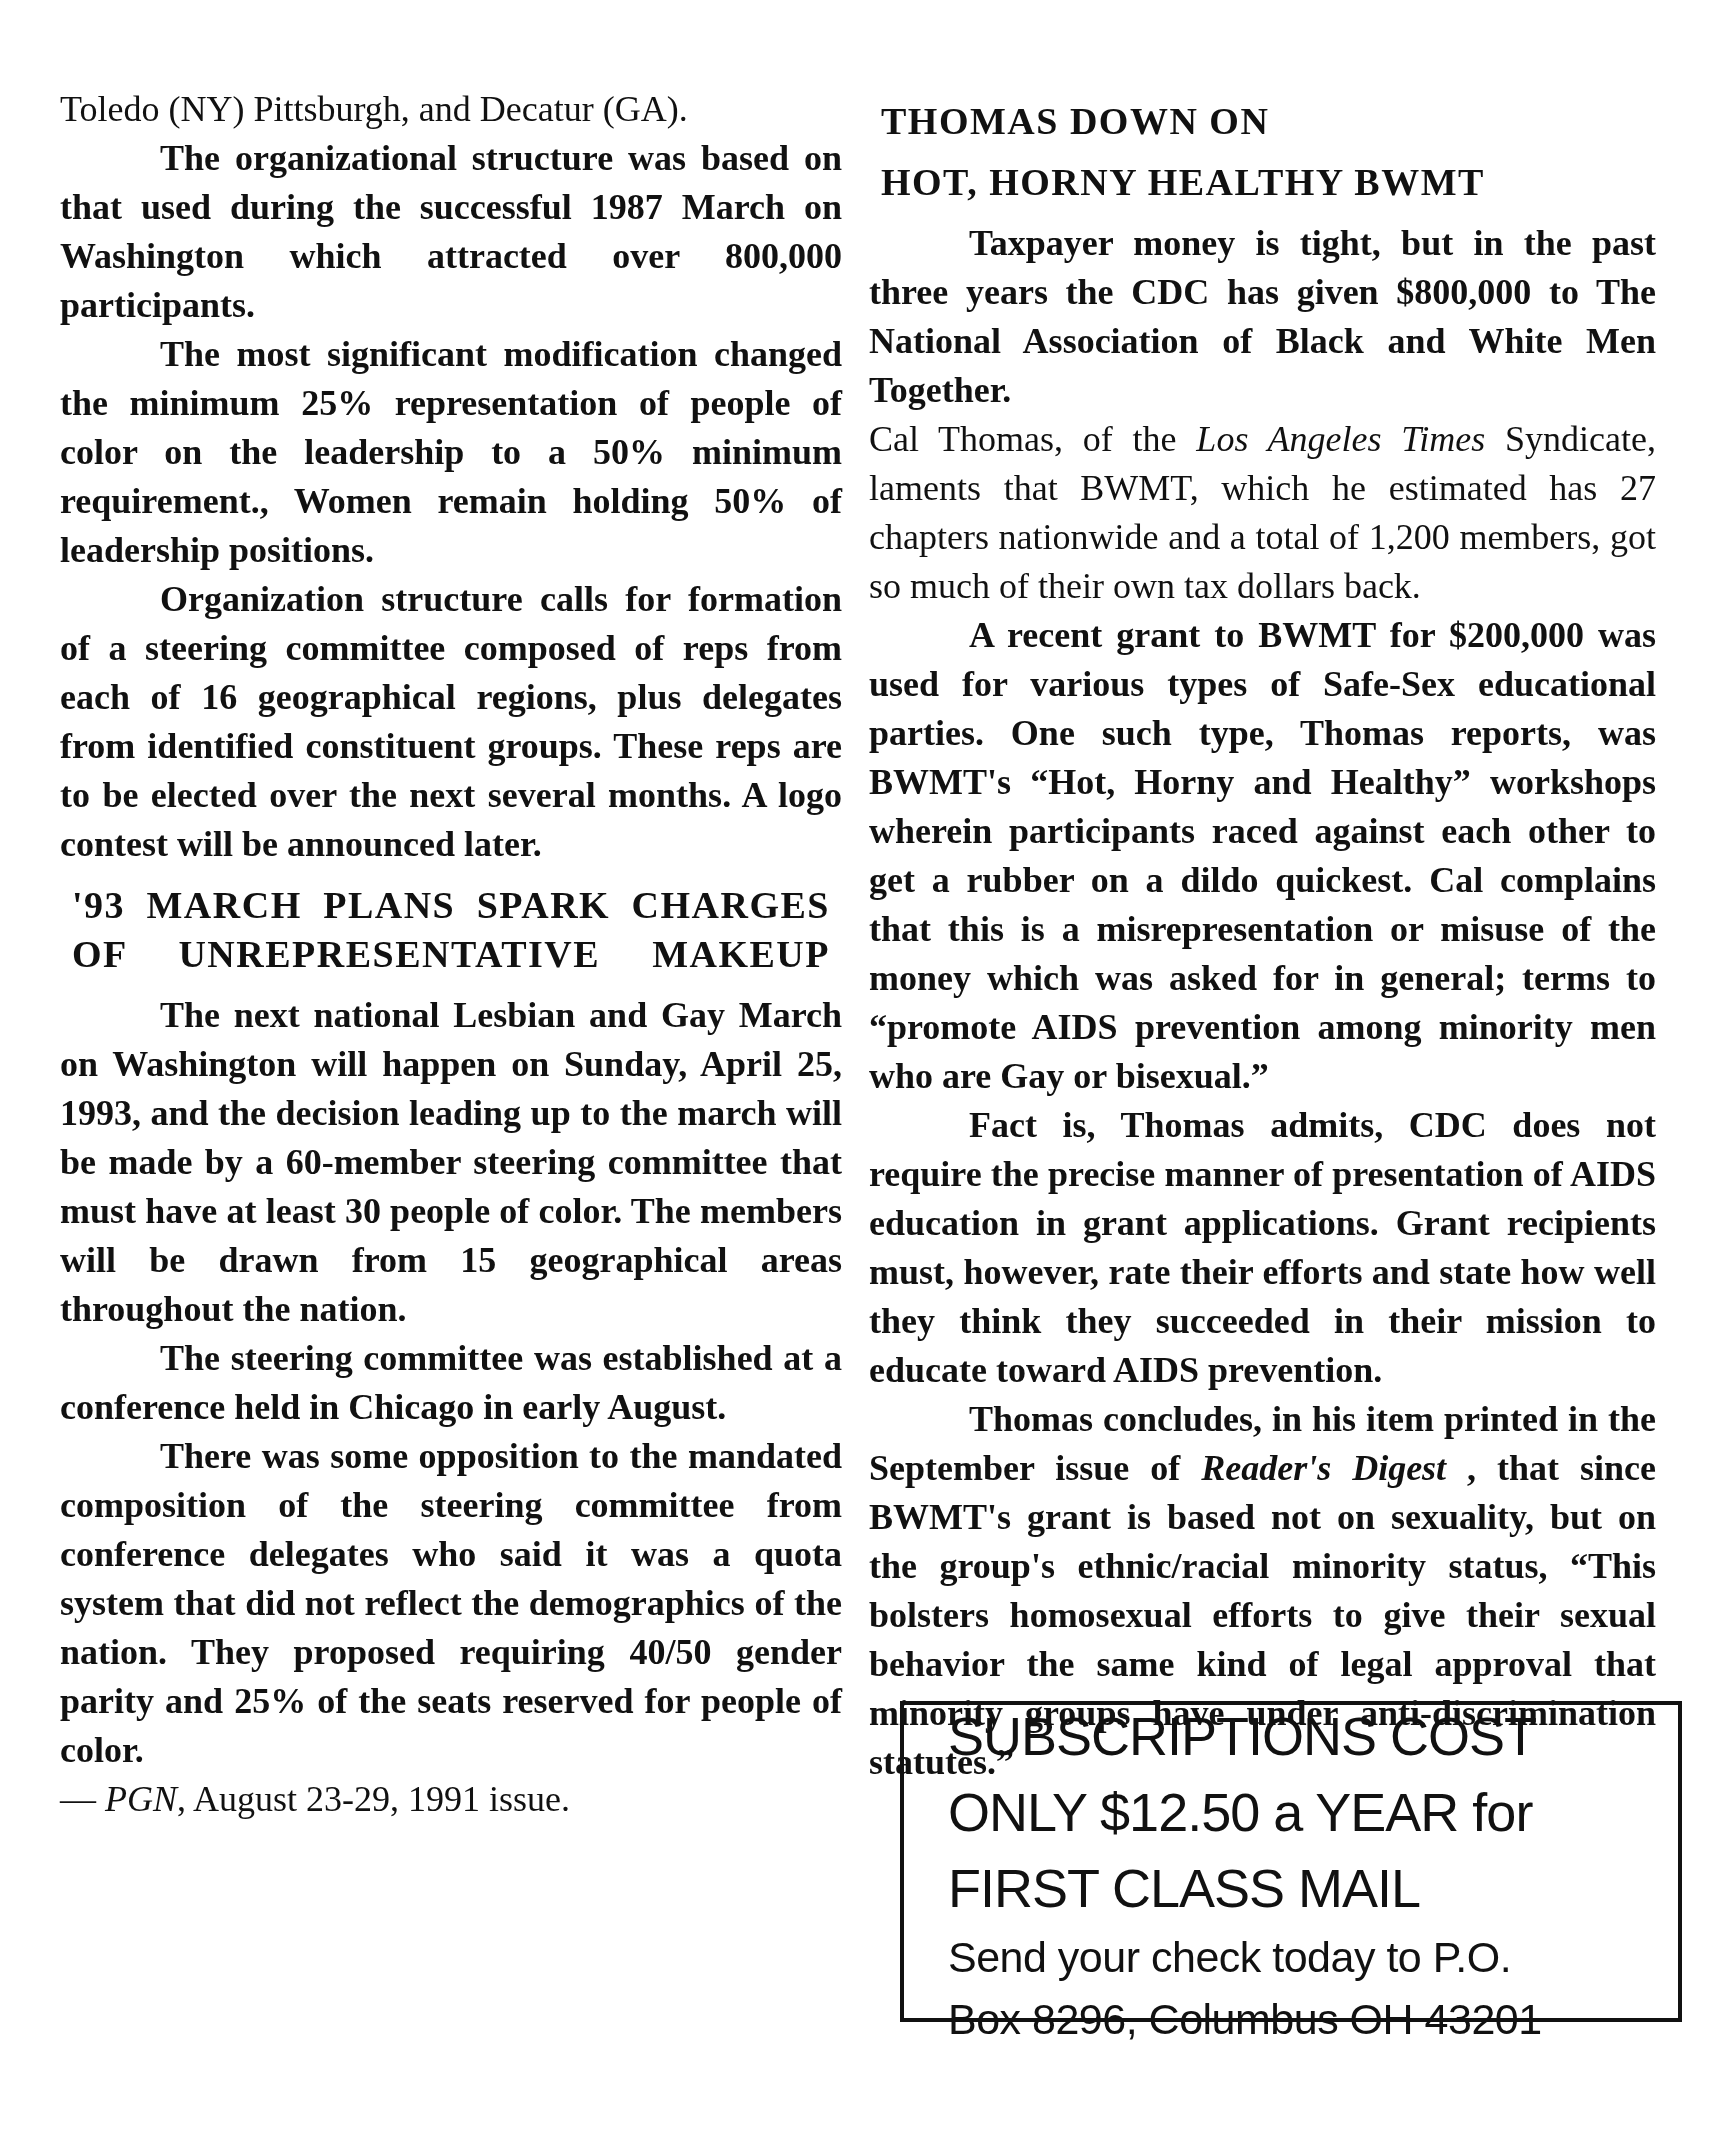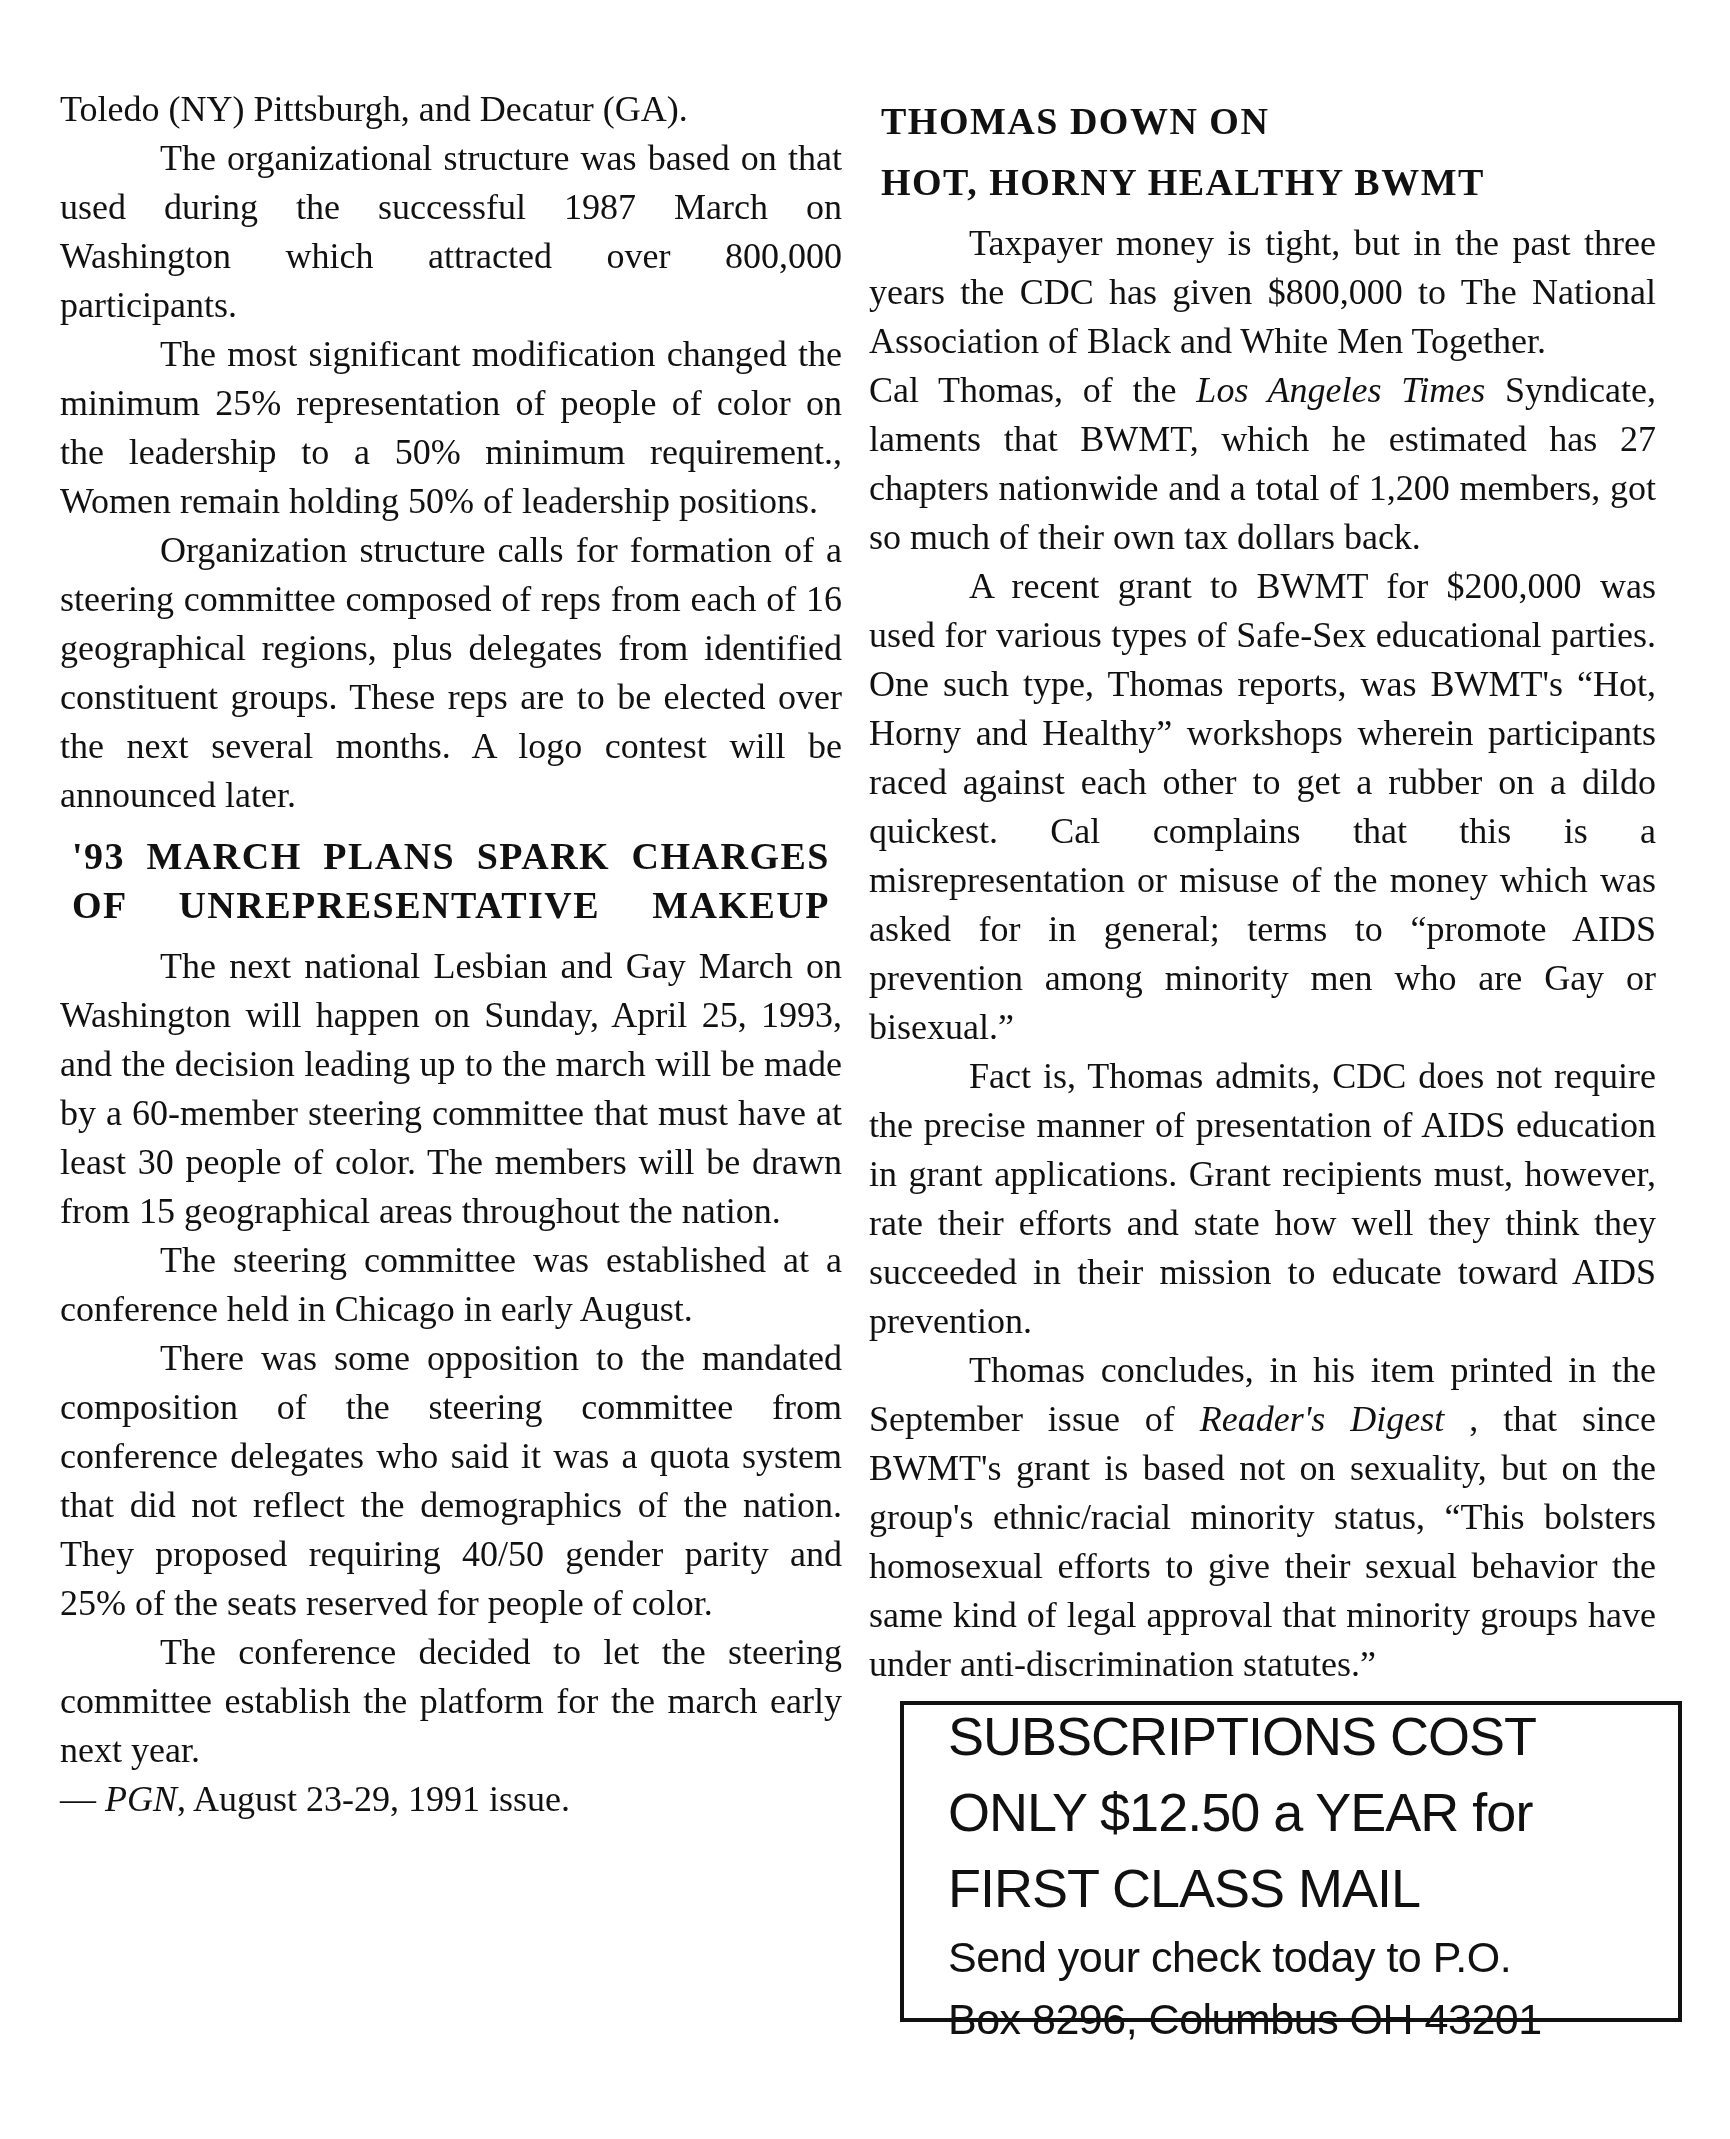--- a/index.html
+++ b/index.html
@@ -9,21 +9,21 @@
     font-family: "Liberation Serif", "DejaVu Serif", serif;
   }
   .col {
     position: absolute; top: 85px;
     font-size: 36px; line-height: 49px;
     text-align: justify;
   }
   .col-left { left: 60px; width: 782px; }
   .col-right { left: 869px; width: 787px; }
   .p { margin: 0; }
-  .indent { text-indent: 100px; }
+  .indent { text-indent: 100px; font-weight: bold; }
   .headline {
     margin: 12px; font-weight: bold; letter-spacing: 1.5px;
     font-size: 38px; line-height: 49px; text-align: left;
   }
   .headline-left { text-align: justify; text-align-last: justify; }
   .ital { font-style: italic; }
   .sig { text-align: left; text-indent: 0; }
   .subscribe-box {
     position: absolute; left: 900px; top: 1701px;
     width: 782px; height: 321px;
@@ -40,21 +40,20 @@
 
 <div class="col col-left">
   <p class="p">Toledo (NY) Pittsburgh, and Decatur (GA).</p>
   <p class="p indent">The organizational structure was based on that used during the successful 1987 March on Washington which attracted over 800,000 participants.</p>
   <p class="p indent">The most significant modification changed the minimum 25% representation of people of color on the leadership to a 50% minimum requirement., Women remain holding 50% of leadership positions.</p>
   <p class="p indent">Organization structure calls for formation of a steering committee composed of reps from each of 16 geographical regions, plus delegates from identified constituent groups. These reps are to be elected over the next several months. A logo contest will be announced later.</p>
   <h2 class="headline headline-left">'93 MARCH PLANS SPARK CHARGES OF UNREPRESENTATIVE MAKEUP</h2>
   <p class="p indent">The next national Lesbian and Gay March on Washington will happen on Sunday, April 25, 1993, and the decision leading up to the march will be made by a 60-member steering committee that must have at least 30 people of color. The members will be drawn from 15 geographical areas throughout the nation.</p>
   <p class="p indent">The steering committee was established at a conference held in Chicago in early August.</p>
   <p class="p indent">There was some opposition to the mandated composition of the steering committee from conference delegates who said it was a quota system that did not reflect the demographics of the nation. They proposed requiring 40/50 gender parity and 25% of the seats reserved for people of color.</p>
-  <p class="p indent">The conference decided to let the steering committee establish the platform for the march early next year.</p>
   <p class="p sig"><span>— </span><span class="ital">PGN</span><span>, August 23-29, 1991 issue.</span></p>
 </div>
 
 <div class="col col-right">
   <h2 class="headline">THOMAS DOWN ON</h2>
   <h2 class="headline">HOT, HORNY HEALTHY BWMT</h2>
   <p class="p indent">Taxpayer money is tight, but in the past three years the CDC has given $800,000 to The National Association of Black and White Men Together.</p>
   <p class="p"><span>Cal Thomas, of the </span><span class="ital">Los Angeles Times</span><span> Syndicate, laments that BWMT, which he estimated has 27 chapters nationwide and a total of 1,200 members, got so much of their own tax dollars back.</span></p>
   <p class="p indent">A recent grant to BWMT for $200,000 was used for various types of Safe-Sex educational parties. One such type, Thomas reports, was BWMT's “Hot, Horny and Healthy” workshops wherein participants raced against each other to get a rubber on a dildo quickest. Cal complains that this is a misrepresentation or misuse of the money which was asked for in general; terms to “promote AIDS prevention among minority men who are Gay or bisexual.”</p>
   <p class="p indent">Fact is, Thomas admits, CDC does not require the precise manner of presentation of AIDS education in grant applications. Grant recipients must, however, rate their efforts and state how well they think they succeeded in their mission to educate toward AIDS prevention.</p>

